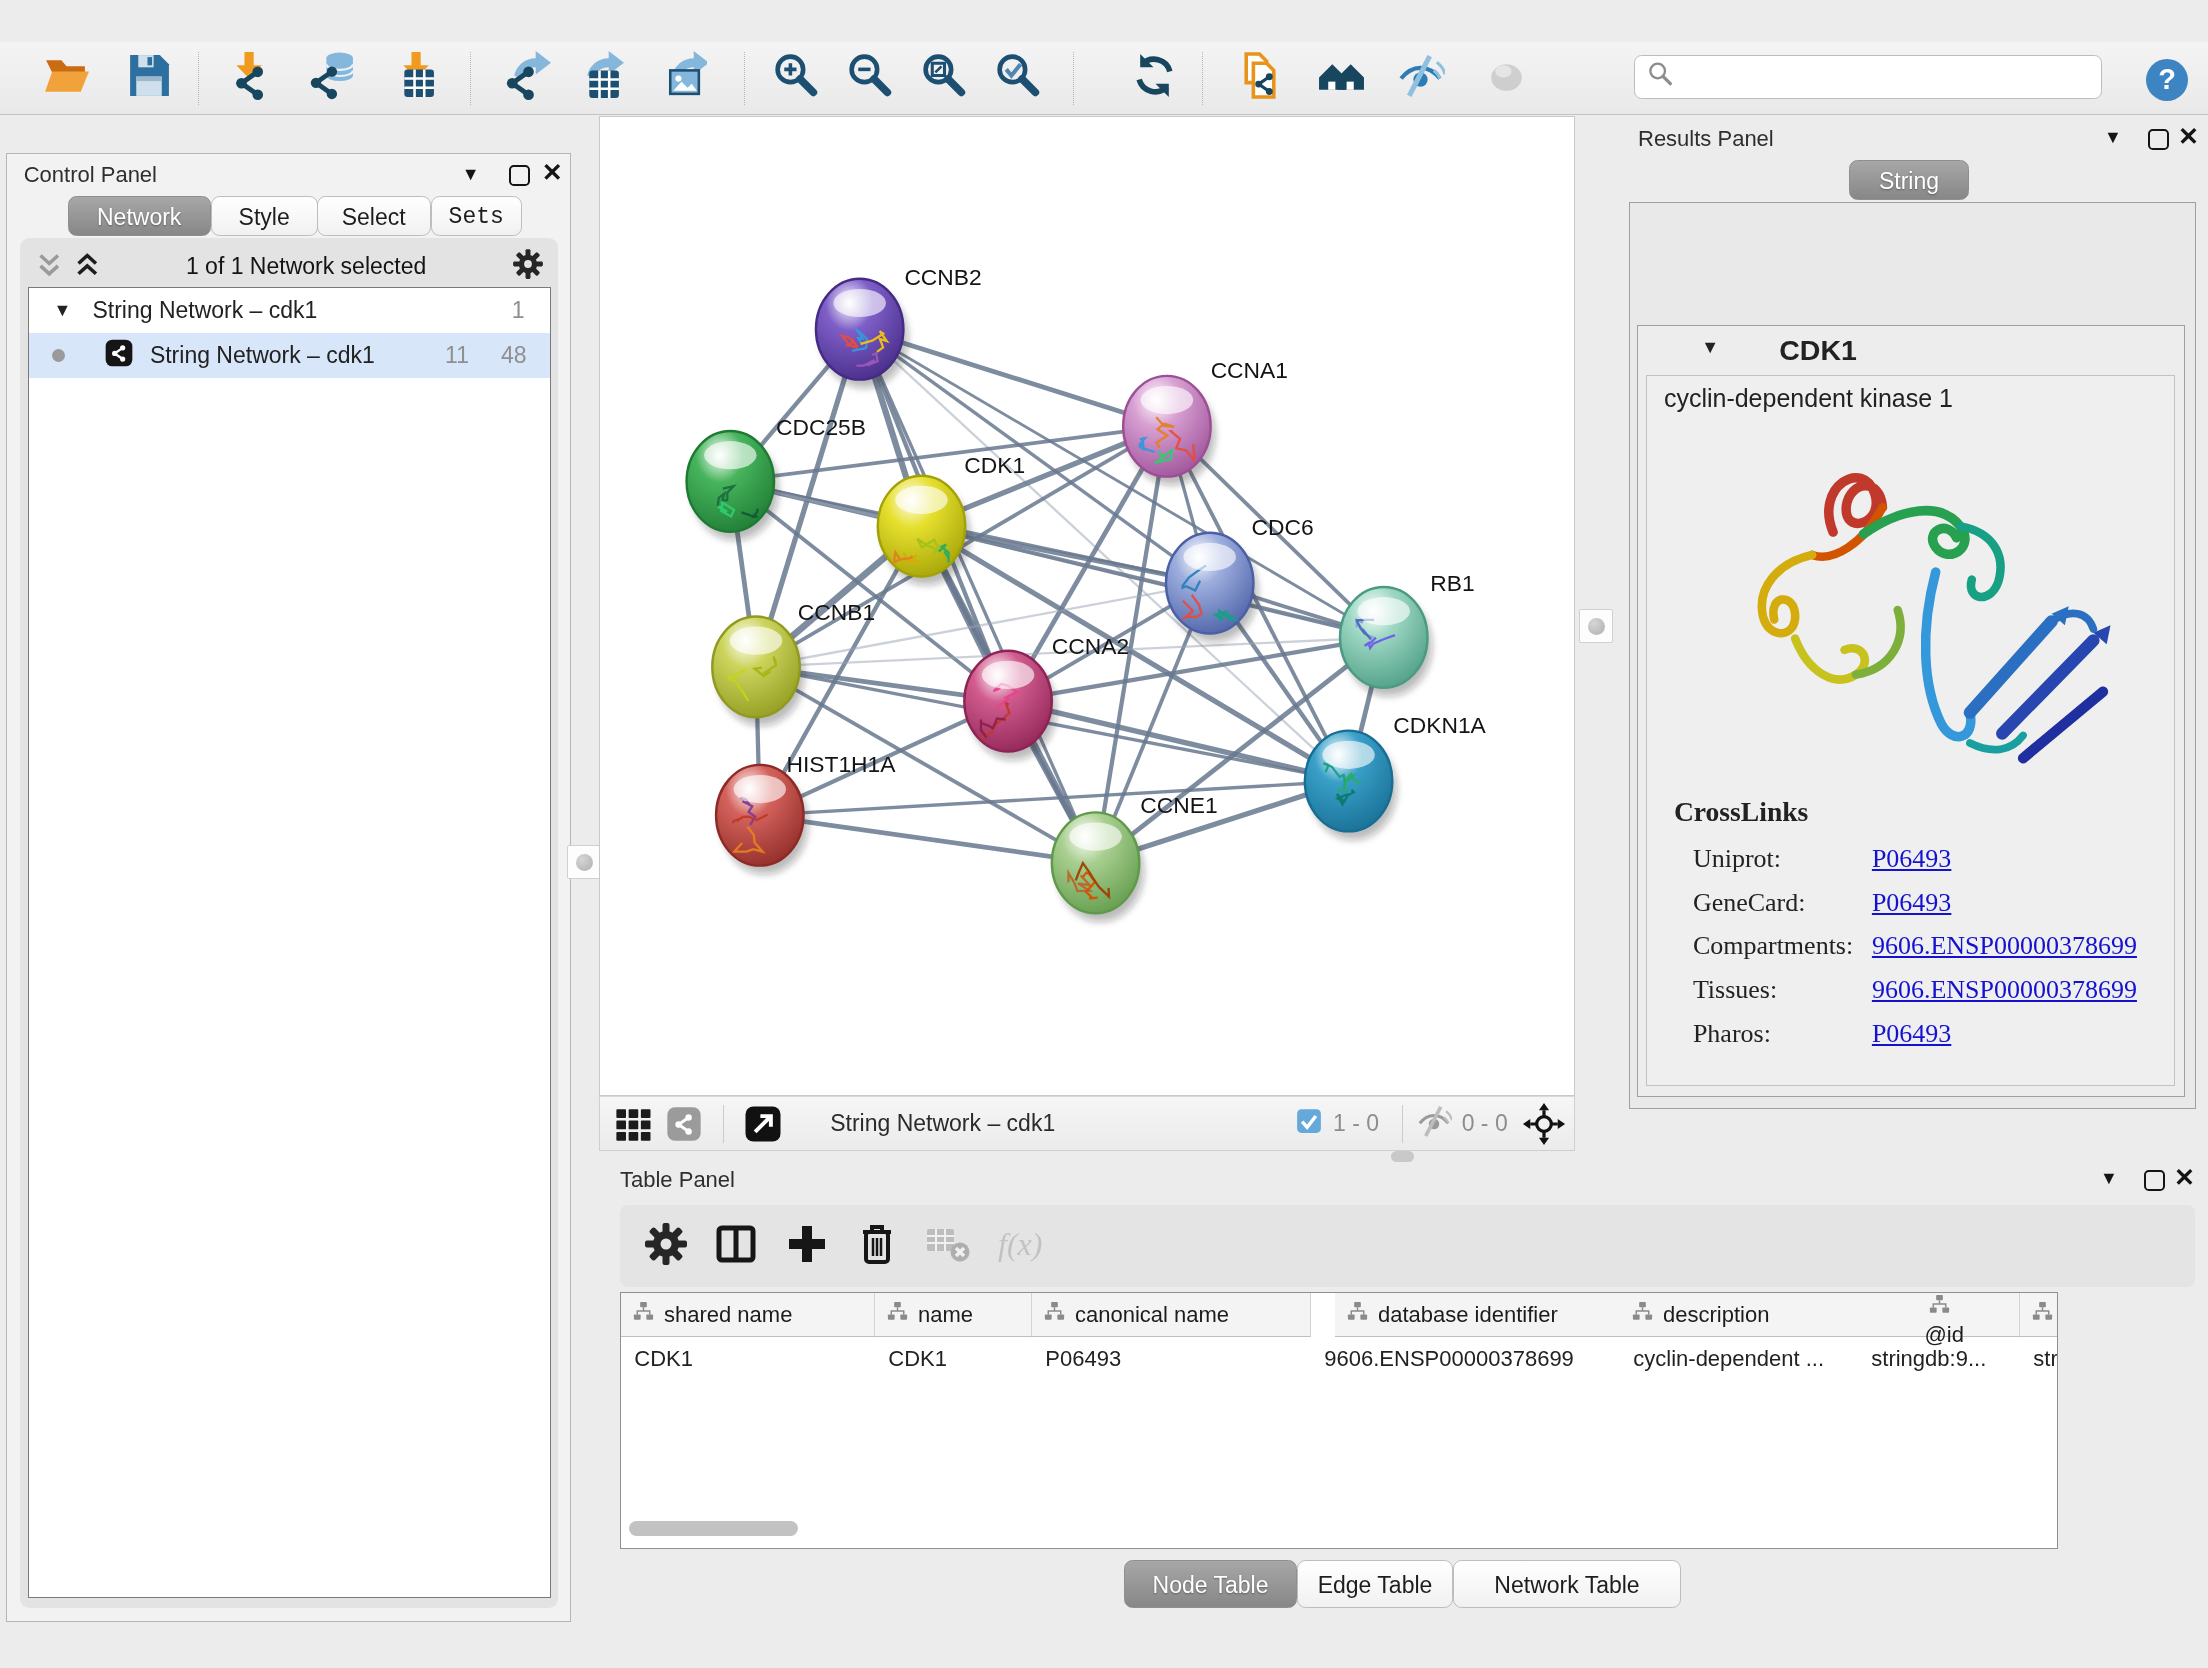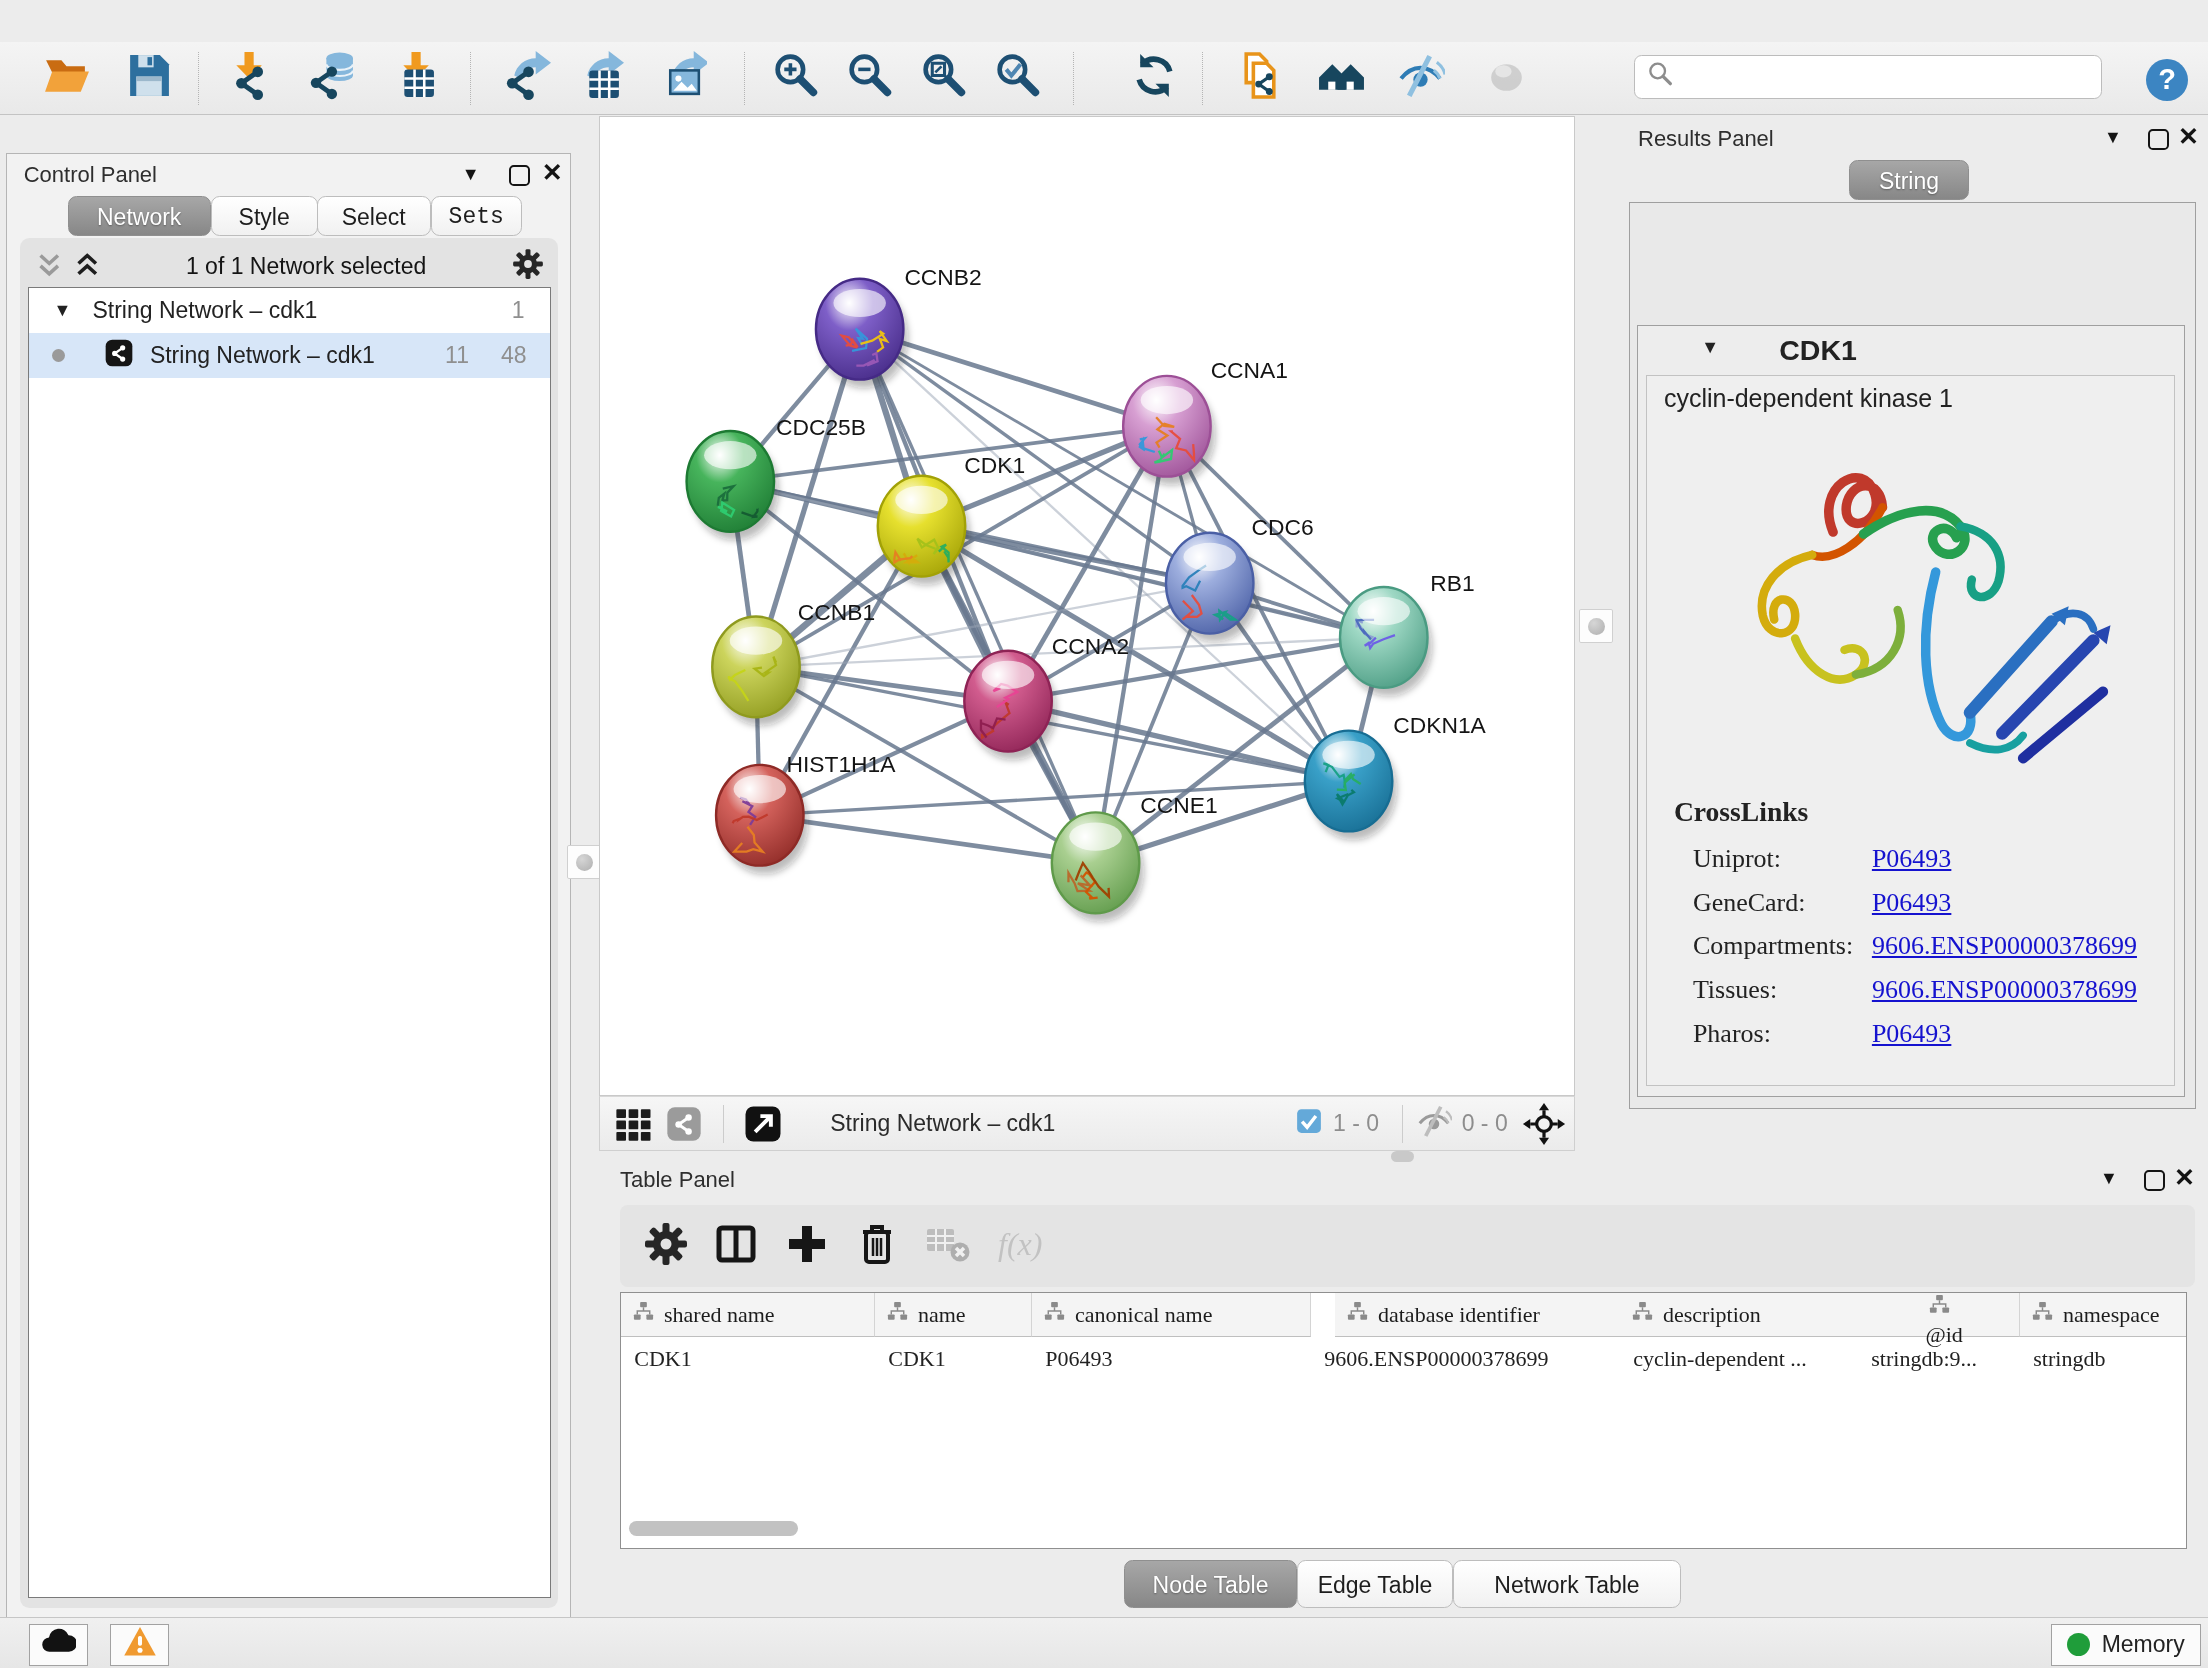--- a/index.html
+++ b/index.html
@@ -49,21 +49,21 @@
   .rbtn{position:absolute;top:25px;height:51px;border:1px solid #b9b9b9;border-radius:9.5px;background:linear-gradient(#ffffff,#f2f2f2);
         font-size:24px;text-align:center;line-height:49px;cursor:pointer;box-shadow:0 1px 1.9px rgba(0,0,0,.12);box-sizing:border-box;}
   #rp-section{left:7.6px;top:122px;width:548px;height:772px;border:1.9px solid #9f9f9f;background:#ededed;box-sizing:border-box;}
   #rp-content{left:7.6px;top:49px;width:529px;height:711px;border:1px solid #c2c2c2;background:#efefef;box-sizing:border-box;}
   .serif{font-family:"Liberation Serif",serif;}
   a.xlink{color:#1512cf;text-decoration:underline;cursor:pointer;}
   
   #tablepanel{left:599px;top:1157px;width:1609px;height:460px;}
   #tp-toolbar{left:21px;top:48px;width:1575px;height:82px;background:#e4e4e4;border-radius:7.6px;display:flex;align-items:center;padding-left:15px;box-sizing:border-box;}
   .tpbtn{width:61px;height:61px;display:flex;align-items:center;justify-content:center;cursor:pointer;}
-  #tp-table{left:21px;top:135px;width:1567px;height:257px;background:#fff;border:1.9px solid #8f8f8f;box-sizing:border-box;overflow:hidden;font-family:Liberation Serif, serif;}
+  #tp-table{left:21px;top:135px;width:1438px;height:257px;background:#fff;border:1.9px solid #8f8f8f;box-sizing:border-box;overflow:hidden;}
   .thcell{position:absolute;top:0;height:44px;background:#f4f4f4;border-right:1px solid #d4d4d4;border-bottom:1.9px solid #bfbfbf;
           display:flex;align-items:center;padding-left:11.4px;box-sizing:border-box;font-size:22px;color:#1c1c1c;}
   .tdcell{position:absolute;top:46px;height:40px;display:flex;align-items:center;padding-left:13.3px;box-sizing:border-box;font-size:22px;}
   #hscroll{left:7.6px;top:228px;width:169px;height:15px;border-radius:7.6px;background:#c2c2c2;}
   .bottab{position:absolute;height:48px;line-height:48px;}
   
   #statusbar{left:0;top:1617px;width:2208px;height:51px;background:linear-gradient(#f0f0f0,#e6e6e6);border-top:1px solid #c6c6c6;}
   .sbtn{width:59px;height:42px;background:#fbfbfb;border:1.9px solid #a2a2a2;display:flex;align-items:center;justify-content:center;cursor:pointer;box-sizing:border-box;}
   #memorybtn{width:150px;height:42px;background:#fbfbfb;border:1.9px solid #a2a2a2;display:flex;align-items:center;justify-content:center;gap:11.4px;font-size:23px;cursor:pointer;box-sizing:border-box;}
 </style>
@@ -823,32 +823,14 @@
         </div>
       <div class="abs" id="hscroll"></div>
     </div>
     <div id="tp-tabs">
         <div class="tab bottab active" style="left: 525px; top: 403px; width: 173px;">Node Table</div>
         <div class="tab bottab" style="left: 698px; top: 403px; width: 156px;">Edge Table</div>
         <div class="tab bottab" style="left: 854px; top: 403px; width: 228px;">Network Table</div>
       </div>
   </div>
 
-  <div class="abs" id="statusbar">
-    <div class="abs sbtn" style="left:28.5px;top:5.7px" id="cloudbtn">
-        <span><svg width="36" height="36" viewBox="0 0 48 48">
-            <path d="M13 37a9.5 9.5 0 01-1-19 13.5 13.5 0 0126-3 9 9 0 11.5 22z" fill="#121212"></path>
-          </svg></span>
-      </div>
-    <div class="abs sbtn" style="left:110px;top:5.7px" id="warnbtn">
-        <span><svg width="36" height="36" viewBox="0 0 48 48">
-            <path d="M24 4l21 38H3z" fill="#f09a30"></path>
-            <rect x="21.3" y="16" width="5.4" height="13" rx="2.4" fill="#fff"></rect>
-            <circle cx="24" cy="35" r="3.4" fill="#fff"></circle>
-          </svg></span>
-      </div>
-    <div class="abs" id="memorybtn" style="left:2051px;top:5.7px">
-      <span style="width:23px;height:23px;border-radius:50%;background:#1f9d3a;display:inline-block"></span>
-      <span>Memory</span>
-    </div>
-  </div>
 </div>
 
 
 </body></html>

